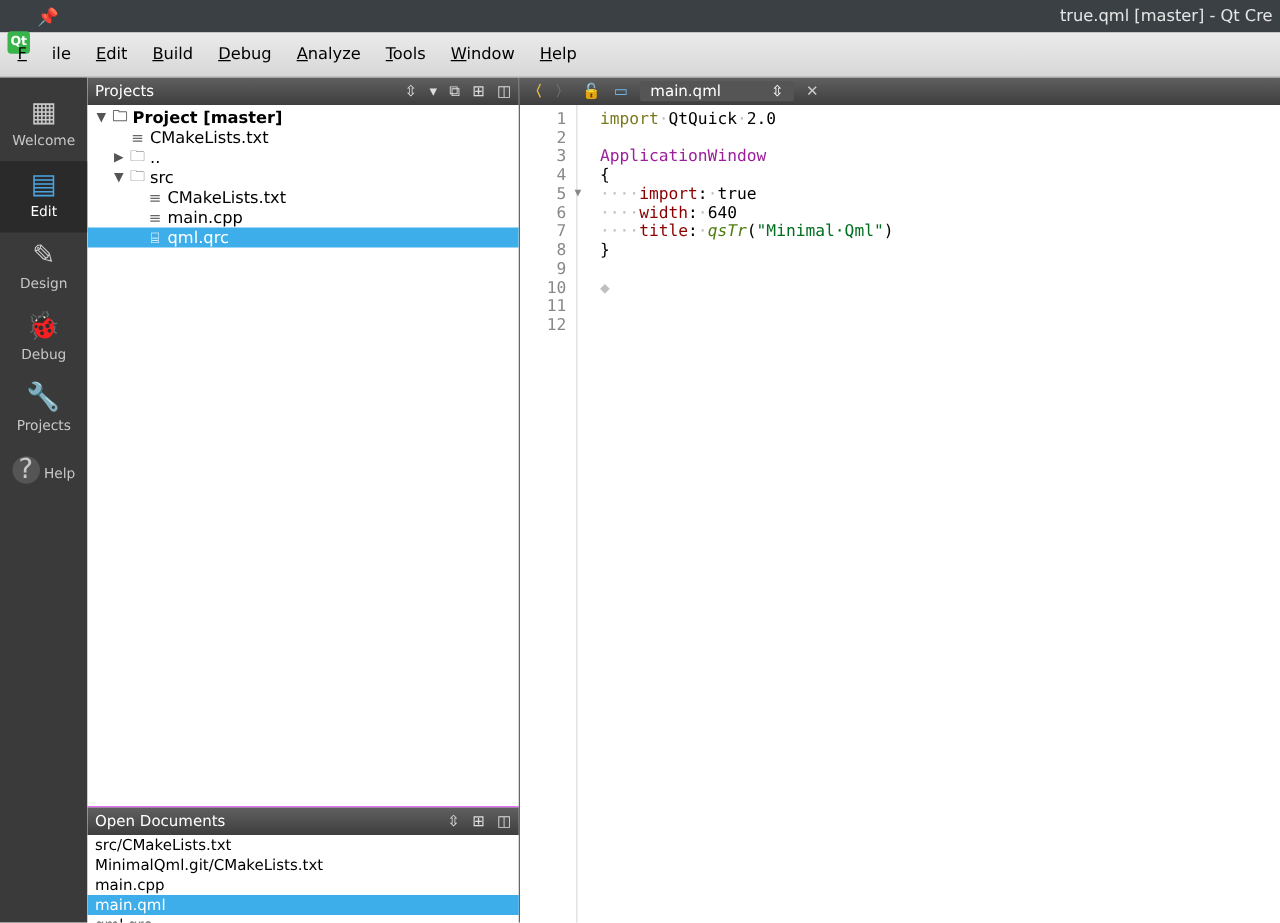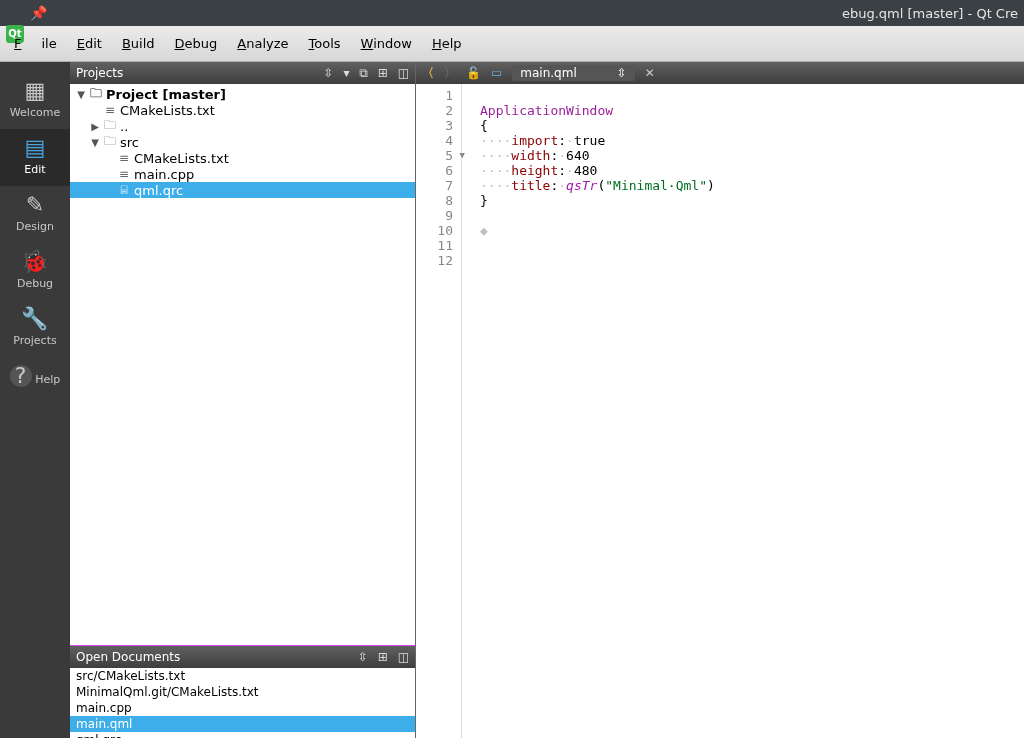--- a/index.html
+++ b/index.html
@@ -132,34 +132,34 @@
     user-select:none;
   }
   .gutter div { height:15px; line-height:15px; position:relative;}
   .fold-marker { position:absolute; right:-12px; font-size:9px; color:#888; }
   .code { padding:4px 0 0 18px; }
   .code div { height:15px; line-height:15px; white-space:pre; }
   .kw   { color:#7a7a1c; }   
   .prop { color:#8b0000; }   
   .type { color:#9b1f9b; }   
   .str  { color:#006e1f; }   
-  .fn   { font-style:italic; color:#a21caf; }
+  .fn   { font-style:italic; color:#4d7c0f; }
   .dots { color:#c0c0c0; }
   .blk  { color:#000; }
   .num  { color:#000; }
 </style>
 </head>
 <body>
 
 <div class="titlebar">
   <div class="titlebar-left">
     <span class="qt-logo">Qt</span>
     <span class="pin-icon">📌</span>
   </div>
-  <div class="titlebar-right">ebug.qml [master] - Qt Cre</div>
+  <div class="titlebar-right">true.qml [master] - Qt Cre</div>
 </div>
 
 <div class="menubar">
   <span><u>F</u><span></span>ile</span>
   <span><u>E</u>dit</span>
   <span><u>B</u>uild</span>
   <span><u>D</u>ebug</span>
   <span><u>A</u>nalyze</span>
   <span><u>T</u>ools</span>
   <span><u>W</u>indow</span>
@@ -282,26 +282,26 @@
           <div>5<span class="fold-marker">▼</span></div>
           <div>6</div>
           <div>7</div>
           <div>8</div>
           <div>9</div>
           <div>10</div>
           <div>11</div>
           <div>12</div>
         </div>
       <div class="code" id="code">
+          <div><span class="kw">import</span><span class="dots">·</span><span class="blk">QtQuick</span><span class="dots">·</span><span class="num">2.0</span></div>
           <div></div>
           <div><span class="type">ApplicationWindow</span></div>
           <div><span class="blk">{</span></div>
           <div><span class="dots">····</span><span class="prop">import</span><span class="blk">:</span><span class="dots">·</span><span class="blk">true</span></div>
           <div><span class="dots">····</span><span class="prop">width</span><span class="blk">:</span><span class="dots">·</span><span class="num">640</span></div>
-          <div><span class="dots">····</span><span class="prop">height</span><span class="blk">:</span><span class="dots">·</span><span class="num">480</span></div>
           <div><span class="dots">····</span><span class="prop">title</span><span class="blk">:</span><span class="dots">·</span><span class="fn">qsTr</span><span class="blk">(</span><span class="str">"Minimal·Qml"</span><span class="blk">)</span></div>
           <div><span class="blk">}</span></div>
           <div></div>
           <div><span class="dots">◆</span></div>
         </div>
 
     </div>
   </div>
 </div>
 

